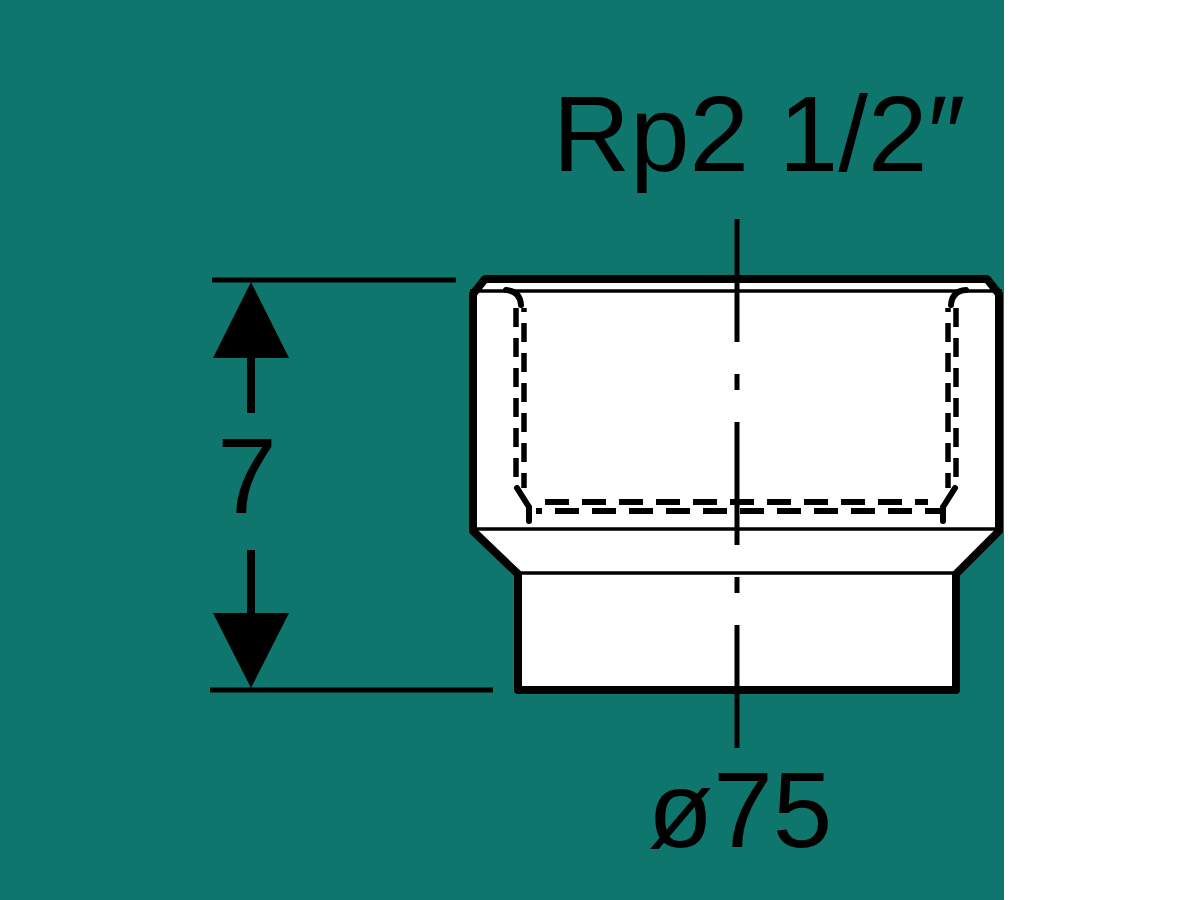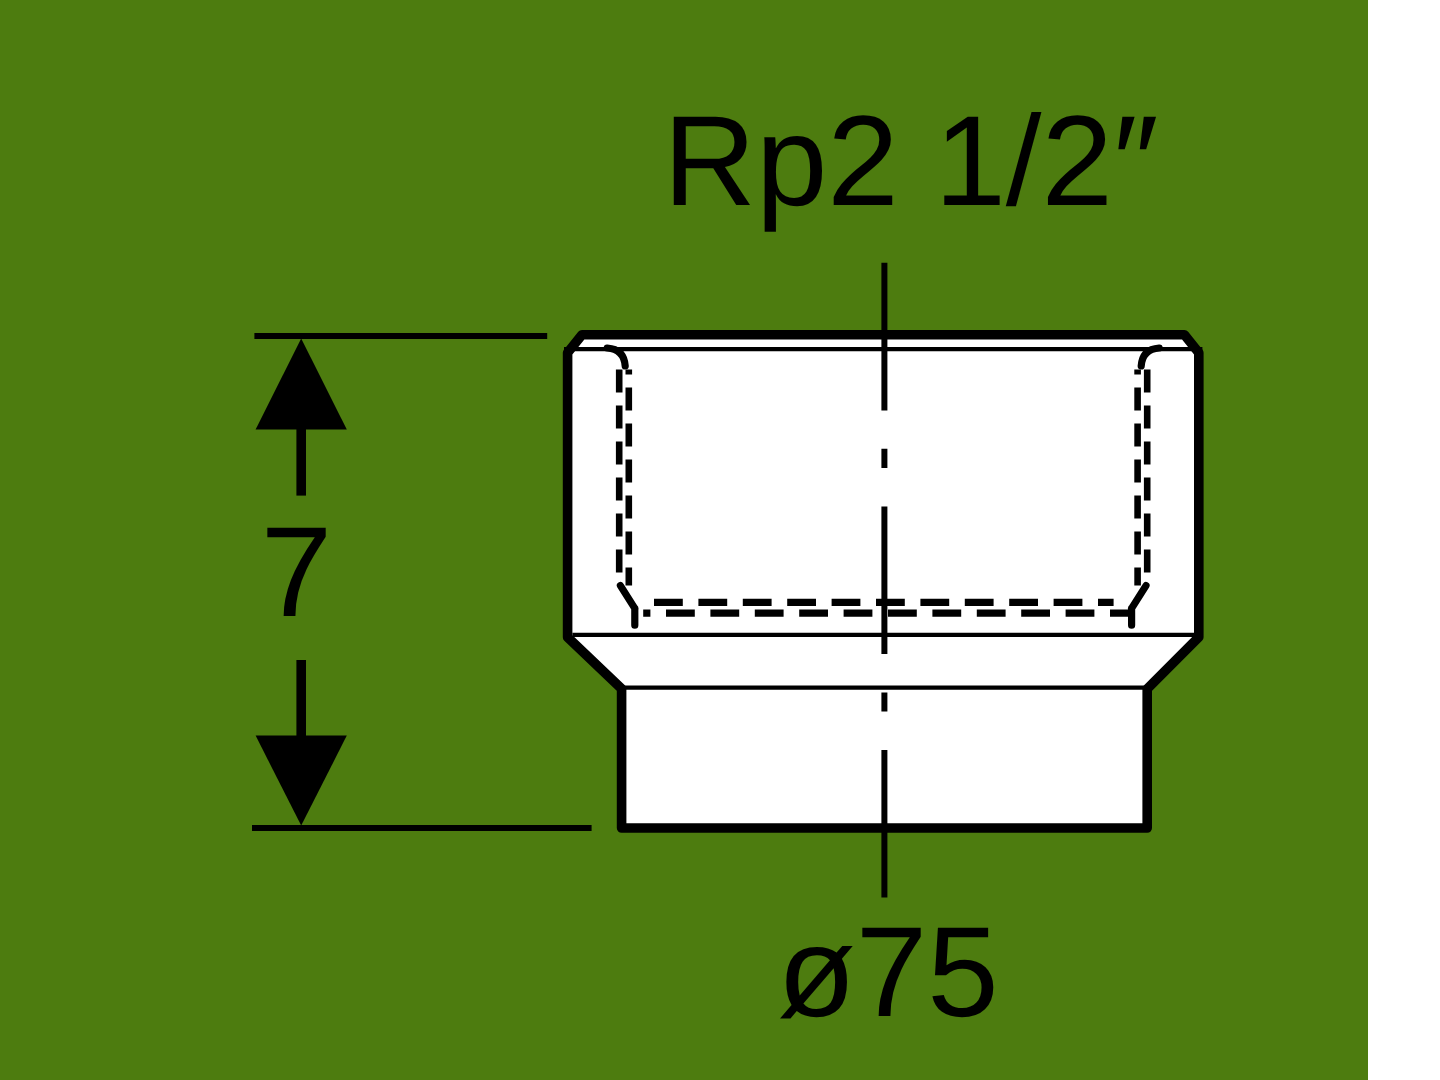--- a/index.html
+++ b/index.html
@@ -2,23 +2,23 @@
 <html><head>
 <meta charset="utf-8">
 <style>
   html, body {
     margin: 0;
     padding: 0;
     background: #ffffff;
   }
   .canvas {
     position: relative;
-    width: 1140px;
+    width: 1004px;
     height: 900px;
-    background: #4d7c0f;
+    background: #0f766e;
     overflow: hidden;
   }
   svg {
     display: block;
   }
   .dim-text {
     font-family: "Liberation Sans", "DejaVu Sans", sans-serif;
     font-size: 107px;
     font-weight: 400;
   }

